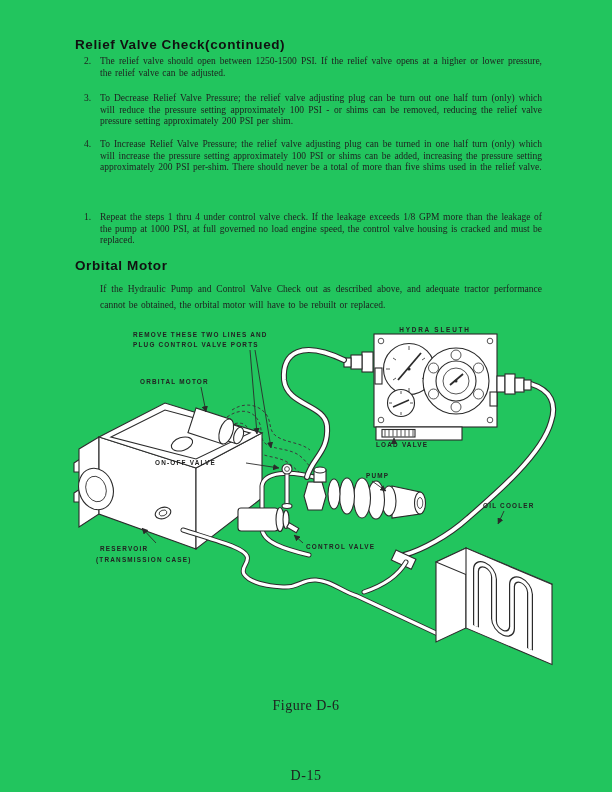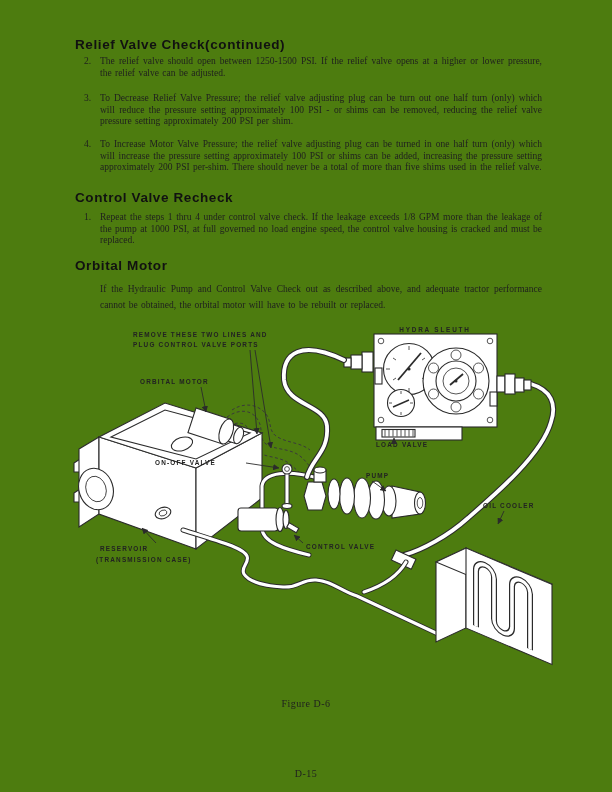--- a/index.html
+++ b/index.html
@@ -1,25 +1,25 @@
 <!DOCTYPE html>
 <html><head>
 <meta charset="utf-8">
 <style>
   html,body{margin:0;padding:0;background:#e8e8e4;}
-  .page{position:relative;width:612px;height:792px;margin:0 auto;background:#4d7c0f;
+  .page{position:relative;width:612px;height:792px;margin:0 auto;background:#22c55e;
         font-family:"Liberation Serif",serif;color:#1f1f1f;overflow:hidden;}
   .h{position:absolute;font-family:"Liberation Sans",sans-serif;font-weight:bold;
      font-size:13.5px;letter-spacing:0.6px;color:#111;}
   .item{position:absolute;font-size:9.5px;line-height:11.6px;}
   .item .num{position:absolute;left:0;top:0;}
   .item .txt{margin-left:16px;text-align:justify;word-spacing:1px;}
   .lead{text-underline-offset:1.5px;}
   .para{position:absolute;font-size:9.5px;line-height:16px;text-align:justify;word-spacing:1px;}
-  .center{position:absolute;left:0;width:612px;text-align:center;font-size:10px;letter-spacing:0.5px;}
+  .center{position:absolute;left:0;width:612px;text-align:center;font-size:14px;letter-spacing:0.5px;}
   svg text{font-family:"Liberation Sans",sans-serif;font-weight:bold;font-size:6.4px;
            letter-spacing:1.2px;fill:#222;}
   svg .wide{letter-spacing:1.8px;}
   svg .ln{stroke:#2b2b2b;stroke-width:0.9;fill:none;}
   svg .sh{fill:#ffffff;stroke:#2b2b2b;stroke-width:1.1;}
   svg .thin{fill:none;stroke:#2b2b2b;stroke-width:0.8;}
   svg .hoseB{fill:none;stroke:#2b2b2b;stroke-width:6;stroke-linecap:round;}
   svg .hoseW{fill:none;stroke:#ffffff;stroke-width:3.8;stroke-linecap:round;}
   svg .pipeB{fill:none;stroke:#2b2b2b;stroke-width:5;stroke-linecap:round;}
   svg .pipeW{fill:none;stroke:#ffffff;stroke-width:3.1;stroke-linecap:round;}
@@ -37,24 +37,23 @@
     <div class="txt"><span class="lead"></span><span>The relief valve should open between 1250-1500 PSI. If the relief valve opens at a higher or lower pressure, the relief valve can be adjusted.</span></div>
   </div>
 
   <div class="item" style="left:84px;top:93px;width:458px;">
     <span class="num">3.</span>
     <div class="txt"><span class="lead">To Decrease Relief Valve Pressure;</span><span> the relief valve adjusting plug can be turn out one half turn (only) which will reduce the pressure setting approximately 100 PSI - or shims can be removed, reducing the relief valve pressure setting approximately 200 PSI per shim.</span></div>
   </div>
 
   <div class="item" style="left:84px;top:139px;width:458px;">
     <span class="num">4.</span>
-    <div class="txt"><span class="lead">To Increase Motor Valve Pressure;</span><span> the relief valve adjusting plug can be turned in one half turn (only) which will increase the pressure setting approximately 100 PSI or shims can be added, increasing the pressure setting approximately 200 PSI per-shim. There should never be a total of more than five shims used in the relief valve.</span></div>
-  </div>
-
-  <div class="h" style="left:75px;top:190px;">Control Valve Recheck</div>
+    <div class="txt"><span class="lead">To Increase Relief Valve Pressure;</span><span> the relief valve adjusting plug can be turned in one half turn (only) which will increase the pressure setting approximately 100 PSI or shims can be added, increasing the pressure setting approximately 200 PSI per-shim. There should never be a total of more than five shims used in the relief valve.</span></div>
+  </div>
+
 
   <div class="item" style="left:84px;top:212px;width:458px;">
     <span class="num">1.</span>
     <div class="txt">Repeat the steps 1 thru 4 under control valve check. If the leakage exceeds 1/8 GPM more than the leakage of the pump at 1000 PSI, at full governed no load engine speed, the control valve housing is cracked and must be replaced.</div>
   </div>
 
   <div class="h" style="left:75px;top:258px;">Orbital Motor</div>
 
   <div class="para" style="left:100px;top:281px;width:442px;">If the Hydraulic Pump and Control Valve Check out as described above, and adequate tractor performance cannot be obtained, the orbital motor will have to be rebuilt or replaced.</div>
 

